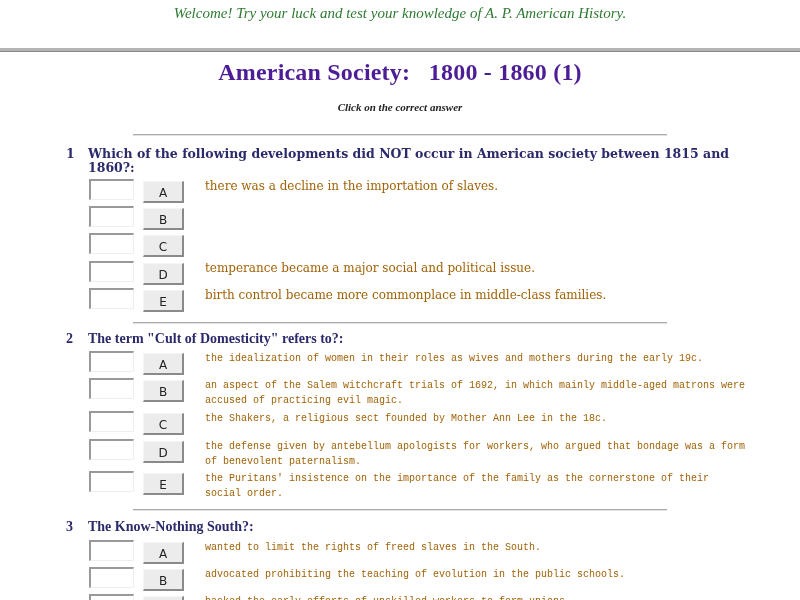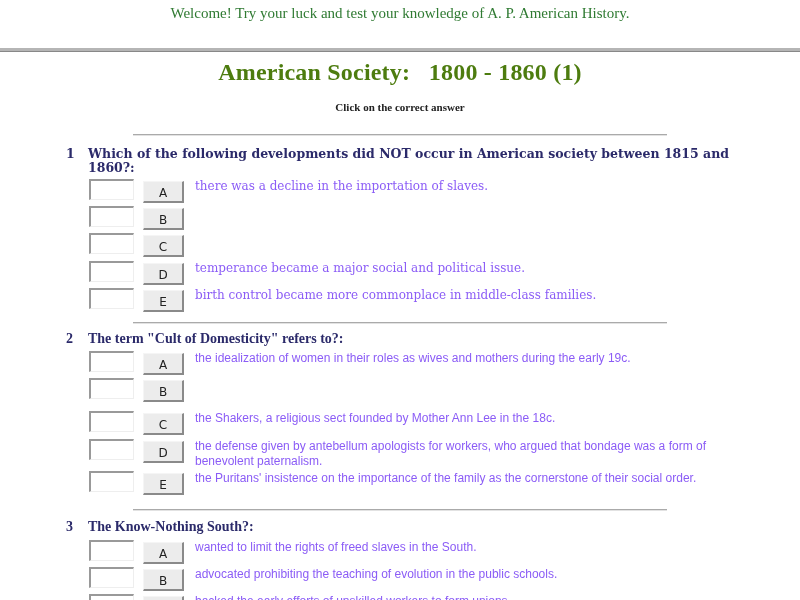--- a/index.html
+++ b/index.html
@@ -16,51 +16,53 @@
   }
   .welcome {
     position: absolute;
     top: 5px;
     left: 0;
     width: 800px;
     text-align: center;
     color: #2f7a32;
     font-family: "Liberation Serif", serif;
     font-size: 15px;
+    font-style: italic;
   }
   .top-rule {
     position: absolute;
     top: 48px;
     left: 0;
     width: 800px;
     height: 0;
     border-top: 3px solid #b5b5b5;
     border-bottom: 1px solid #888;
   }
   .title {
     position: absolute;
     top: 59px;
     left: 0;
     width: 800px;
     text-align: center;
-    color: #4d7c0f;
+    color: #4c1d95;
     font-family: "Liberation Serif", serif;
     font-weight: bold;
     font-size: 24px;
     letter-spacing: 0.2px;
     white-space: pre;
   }
   .instruction {
     position: absolute;
     top: 101px;
     left: 0;
     width: 800px;
     text-align: center;
     color: #222;
     font-family: "Liberation Serif", serif;
+    font-style: italic;
     font-weight: bold;
     font-size: 11px;
   }
   .rule {
     position: absolute;
     left: 133px;
     width: 534px;
     height: 0;
     border-top: 1px solid #aaa;
     border-bottom: 1px solid #e2e2e2;
@@ -118,30 +120,30 @@
     font-family: "DejaVu Sans", sans-serif;
     font-size: 12px;
     color: #222;
     text-align: center;
     line-height: 22px;
     flex: none;
     margin-top: 2px;
     box-sizing: content-box;
   }
   .ans-text {
-    margin-left: 11px;
+    margin-left: 21px;
     font-family: "DejaVu Serif", serif;
     font-size: 12px;
-    color: #8b5cf6;
+    color: #a16207;
     line-height: 15px;
     flex: 1;
   }
   .ans-text.condensed {
-    font-family: Liberation Sans, sans-serif;
-    font-size: 12px;
+    font-family: Liberation Mono, monospace;
+    font-size: 10px;
     line-height: 15px;
   }
 </style>
 </head>
 <body>
 
 <div class="welcome">Welcome! Try your luck and test your knowledge of A. P. American History.</div>
 <div class="top-rule"></div>
 <div class="title">American Society:   1800 - 1860 (1)</div>
 <div class="instruction">Click on the correct answer</div>
@@ -185,20 +187,21 @@
 </div>
 
 <div class="answer" style="top:351px;">
   <input class="ans-box" type="text" value="" style="">
   <div class="ans-btn">A</div>
   <div class="ans-text condensed">the idealization of women in their roles as wives and mothers during the early 19c.</div>
 </div>
 <div class="answer" style="top:378px;">
   <input class="ans-box" type="text" value="" style="">
   <div class="ans-btn">B</div>
+  <div class="ans-text condensed">an aspect of the Salem witchcraft trials of 1692, in which mainly middle-aged matrons were accused of practicing evil magic.</div>
 </div>
 <div class="answer" style="top:411px;">
   <input class="ans-box" type="text" value="" style="">
   <div class="ans-btn">C</div>
   <div class="ans-text condensed">the Shakers, a religious sect founded by Mother Ann Lee in the 18c.</div>
 </div>
 <div class="answer" style="top:439px;">
   <input class="ans-box" type="text" value="" style="">
   <div class="ans-btn">D</div>
   <div class="ans-text condensed">the defense given by antebellum apologists for workers, who argued that bondage was a form of benevolent paternalism.</div>

